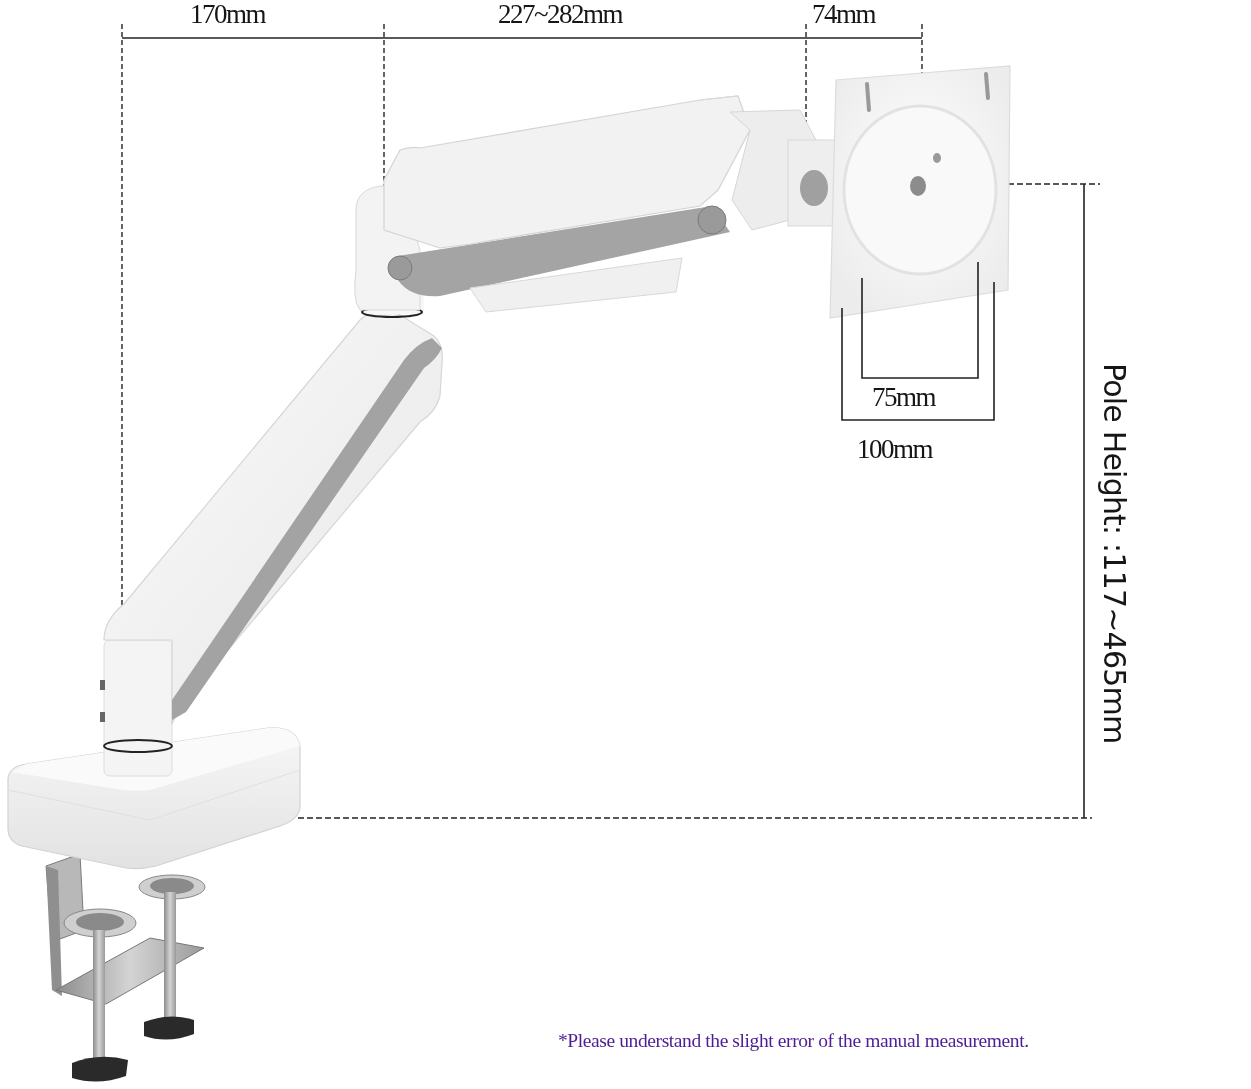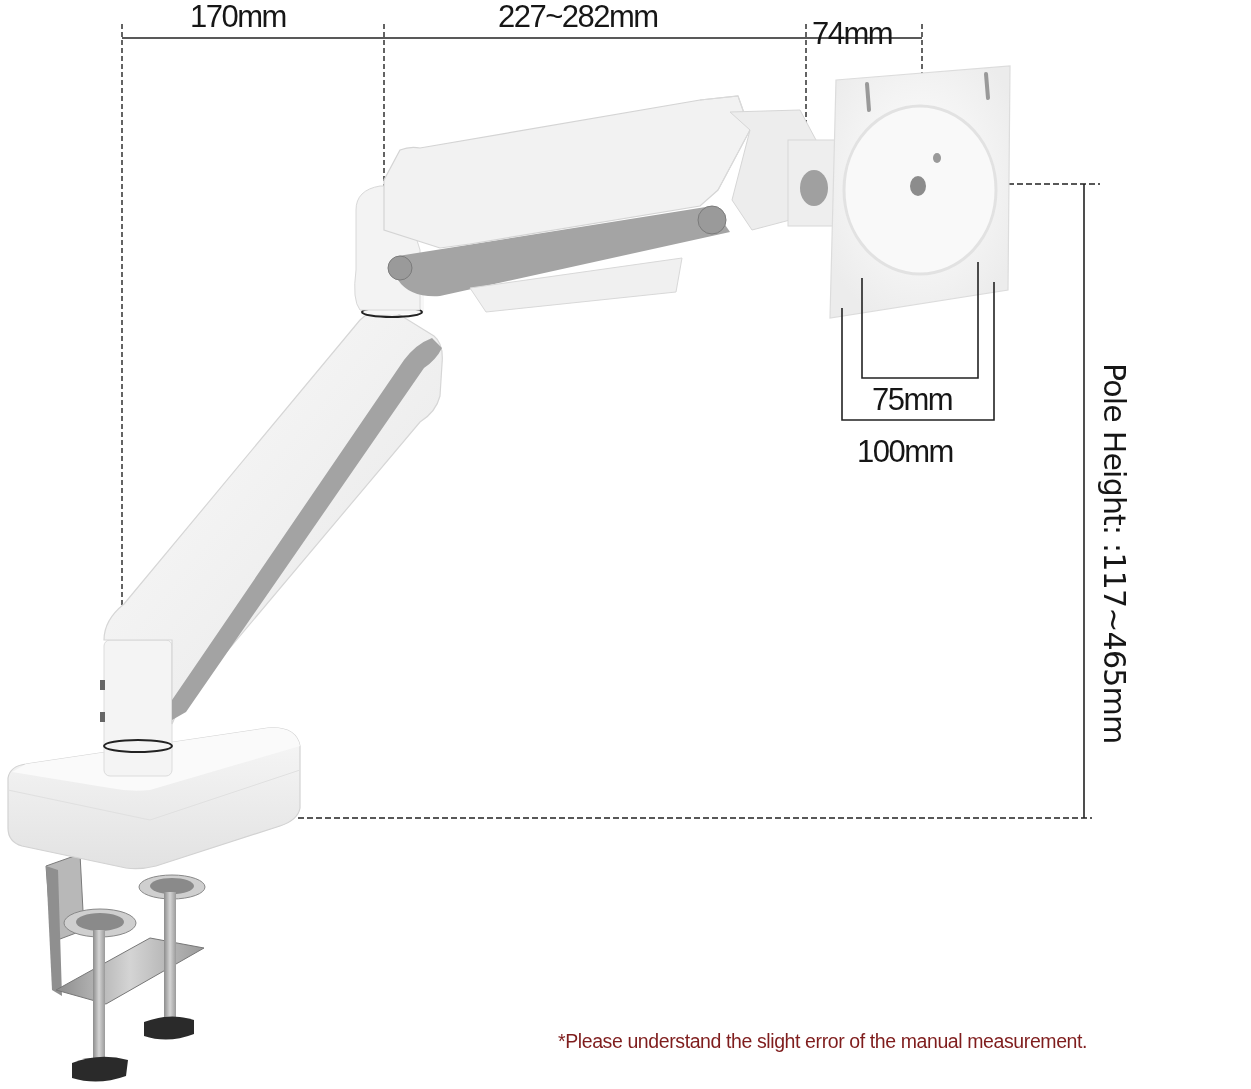--- a/index.html
+++ b/index.html
@@ -1,33 +1,33 @@
 <!DOCTYPE html>
 <html><head>
   <meta charset="utf-8">
   <style>
     html, body { margin: 0; padding: 0; background: #ffffff; }
     body { width: 1251px; height: 1089px; position: relative; overflow: hidden;
            font-family: "Liberation Sans", "DejaVu Sans", sans-serif; color: #111; }
     .stage { position: absolute; left: 0; top: 0; width: 1251px; height: 1089px; }
     .stage svg { position: absolute; left: 0; top: 0; }
-    .dim-label { position: absolute; font-family: Liberation Sans, sans-serif; font-size: 31px;
+    .dim-label { position: absolute; font-family: Liberation Serif, serif; font-size: 27px;
                  letter-spacing: -1.5px; color: #161616; white-space: nowrap; line-height: 1; }
     .dim-top-1 { left: 190px; top: 1px; }
     .dim-top-2 { left: 498px; top: 1px; }
-    .dim-top-3 { left: 812px; top: 18px; }
+    .dim-top-3 { left: 812px; top: 1px; }
     .dim-vesa-75 { left: 872px; top: 384px; }
     .dim-vesa-100 { left: 857px; top: 436px; }
     .pole-label { position: absolute; left: 1093px; top: 363px; width: 40px; height: 410px; }
     .pole-label span { position: absolute; left: 0; top: 0; transform-origin: 0 0;
                        transform: translate(36px, 0) rotate(90deg);
                        font-family: "DejaVu Sans", sans-serif; font-size: 30px; letter-spacing: -0.8px;
                        white-space: nowrap; color: #161616; line-height: 1; }
-    .footnote { position: absolute; left: 558px; top: 1030px; font-family: Liberation Sans, sans-serif;
-                font-size: 19.5px; letter-spacing: -0.4px; color: #7f1d1d; white-space: nowrap; }
+    .footnote { position: absolute; left: 558px; top: 1030px; font-family: Liberation Serif, serif;
+                font-size: 19.5px; letter-spacing: -0.4px; color: #4c1d95; white-space: nowrap; }
   </style>
 </head>
 <body>
 
 <div class="stage">
 
   <svg width="1251" height="1089" viewBox="0 0 1251 1089">
     <defs>
       <linearGradient id="armGrad" x1="0" y1="0" x2="1" y2="1">
         <stop offset="0" stop-color="#fbfbfb"></stop>

